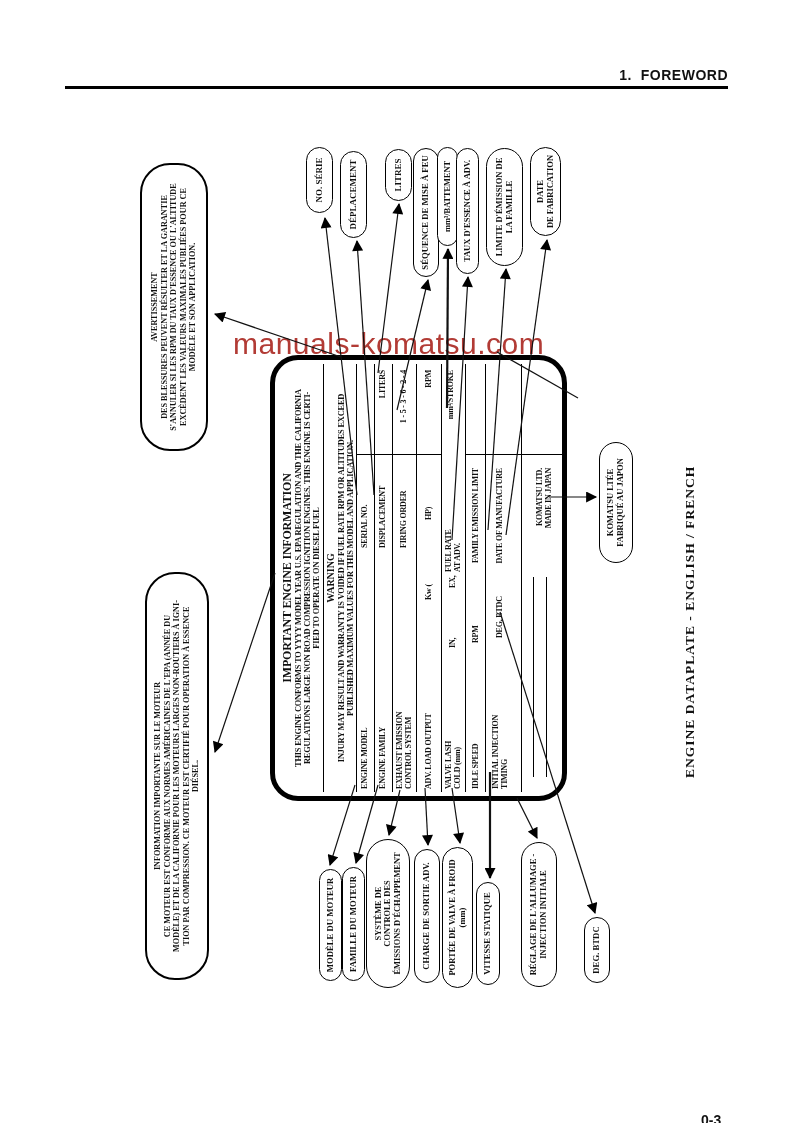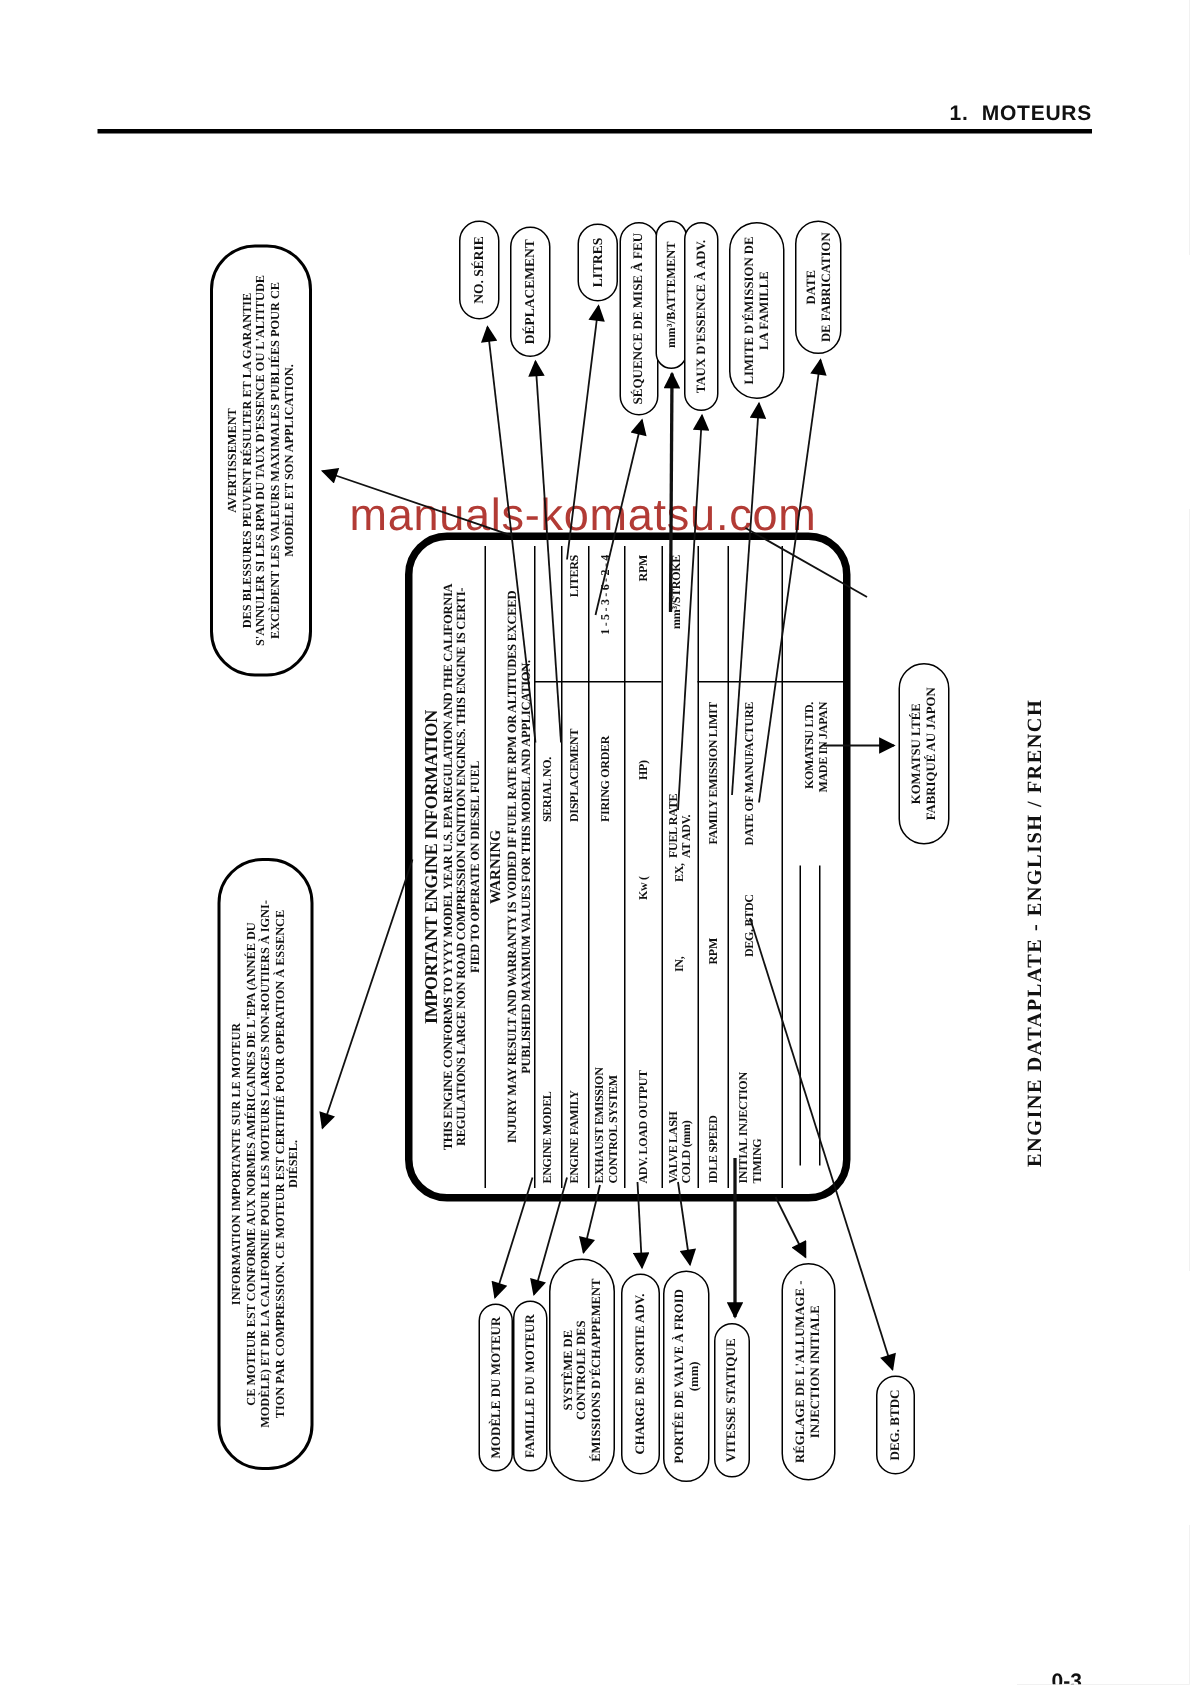--- a/index.html
+++ b/index.html
@@ -38,21 +38,21 @@
   .bigbox .bb-body{font-weight:bold;}
   svg.overlay{position:absolute;left:0;top:0;z-index:4;pointer-events:none;}
   .caption{font-weight:bold;font-size:13.5px;letter-spacing:1px;white-space:nowrap;
            display:flex;align-items:center;}
 </style>
 </head>
 <body>
 
 <div class="page">
 
-  <div class="hdr-text"><span>1.</span>&nbsp;&nbsp;<span>MOTEURS</span></div>
+  <div class="hdr-text"><span>1.</span>&nbsp;&nbsp;<span>FOREWORD</span></div>
   <div class="hdr-rule"></div>
 
   <div class="watermark" style="color:#b23b35;">manuals-komatsu.com</div>
 
   <div class="rot" style="left:270px;top:355px;width:297px;height:446px;">
     <div class="ri plate" style="width:446px;height:297px;">
       <div class="abs p-title" style="left:0;top:5px;">IMPORTANT ENGINE INFORMATION</div>
       <div class="abs p-para" style="left:0;top:19px;">THIS ENGINE CONFORMS TO YYYY MODEL YEAR U.S. EPA REGULATION AND THE CALIFORNIA</div>
       <div class="abs p-para" style="left:0;top:28px;">REGULATIONS LARGE NON ROAD COMPRESSION IGNITION ENGINES. THIS ENGINE IS CERTI-</div>
       <div class="abs p-para" style="left:0;top:37px;">FIED TO OPERATE ON DIESEL FUEL</div>

